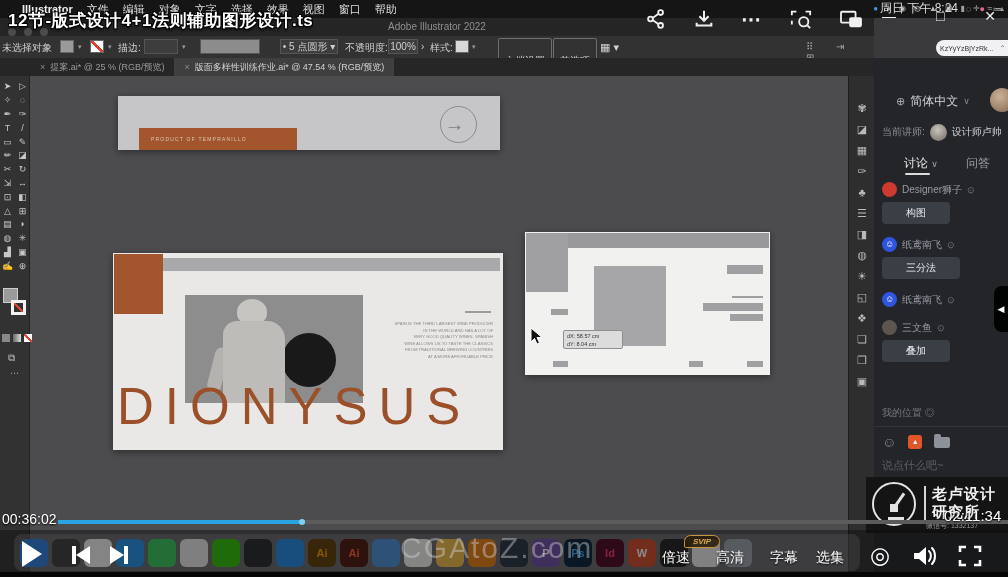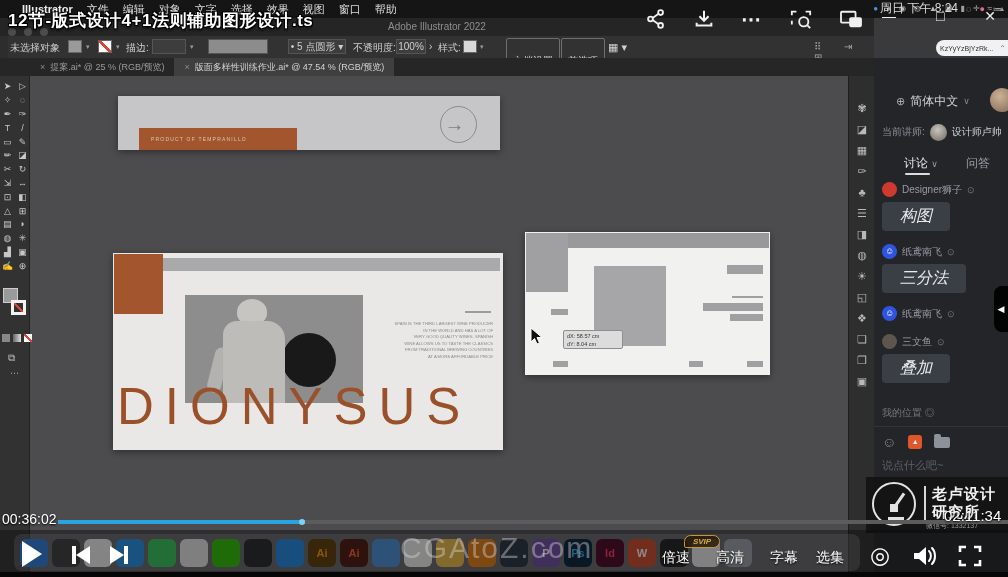--- a/index.html
+++ b/index.html
@@ -23,21 +23,21 @@
   .traffic { top:28px; width:8px; height:8px; border-radius:50%; background:#5c5c5c; opacity:.7; z-index:12; }
   .top-icons { top:8px; display:flex; gap:26px; align-items:center; z-index:35; color:#f0f0f0; }
   .top-icons svg { display:block; }
   .win-ctrls { top:8px; left:876px; width:126px; display:flex; justify-content:space-between; padding:0 6px; z-index:36; color:#ececec; font-size:14px; }
   .win-ctrls span { cursor:default; }
 
   
   .ai-win { left:0; top:18px; width:874px; height:559px; background:#2d2d2d; z-index:5; }
   .ai-titlebar { left:0; top:0; width:874px; height:18px; background:#252525; }
   .ai-title { width:100%; text-align:center; top:3px; color:#8f8f8f; font-size:10px; }
-  .opts-bar { left:8px; top:18px; width:874px; height:22px; background:#323232; color:#cfcfcf; font-size:10px; }
+  .opts-bar { left:0; top:18px; width:874px; height:22px; background:#323232; color:#cfcfcf; font-size:10px; }
   .opts-bar .lbl { top:5px; white-space:nowrap; }
   .swatch { top:4px; width:14px; height:13px; border:1px solid #666; }
   .caret { color:#9a9a9a; font-size:7px; top:7px; }
   .opt-box { top:3px; height:15px; background:#3d3d3d; border:1px solid #555; }
   .opt-btn { top:2px; height:16px; border:1px solid #6e6e6e; border-radius:2px; color:#d5d5d5; font-size:10px; line-height:14px; padding:15px 6px; }
   .right-glyphs { color:#a5a5a5; font-size:10px; top:5px; letter-spacing:10px; }
 
   .tabbar { left:0; top:40px; width:874px; height:18px; background:#262626; display:flex; }
   .doc-tab { height:18px; display:flex; align-items:center; gap:5px; padding:0 10px; font-size:9px; color:#9b9b9b; white-space:nowrap; }
   .doc-tab .x { color:#8a8a8a; }
@@ -110,21 +110,21 @@
   .ct-disc { left:30px; top:3px; color:#ececec; font-size:12px; }
   .ct-caret { color:#9aa0a6; font-size:9px; }
   .ct-underline { left:31px; top:21px; width:25px; height:2px; background:#dcdcdc; border-radius:1px; }
   .ct-qa { left:92px; top:3px; color:#9a9ea6; font-size:12px; }
   .msgs { left:0; top:172px; width:134px; padding:0 8px; }
   .msg { margin-bottom:13px; }
   .msg-head { display:flex; align-items:center; gap:5px; }
   .msg-avatar { width:15px; height:15px; border-radius:50%; color:#fff; font-size:9px; line-height:15px; text-align:center; flex:0 0 auto; }
   .msg-user { color:#989ca4; font-size:10px; white-space:nowrap; }
   .msg-badge { color:#6f7379; font-size:9px; }
-  .msg-bubble { display:inline-block; margin-top:5px; background:#3a3f45; border-radius:4px; padding:4px 18px; color:#e8eaec; font-size:16px; white-space:nowrap;font-style:italic; }
+  .msg-bubble { display:inline-block; margin-top:5px; background:#3a3f45; border-radius:4px; padding:4px 24px; color:#e8eaec; font-size:10px; white-space:nowrap; }
   .loc-row { left:8px; top:396px; color:#75797f; font-size:10px; }
   .chat-divider { left:0; top:416px; width:134px; height:1px; background:#32343a; }
   .chat-iconrow { left:8px; top:424px; display:flex; gap:12px; align-items:center; }
   .ci-smile { color:#8d9199; font-size:14px; }
   .ci-img { width:14px; height:14px; background:#e0562a; border-radius:3px; color:#fff; font-size:7px; text-align:center; line-height:14px; }
   .ci-folder { width:16px; height:11px; background:#8d9199; border-radius:1px 2px 2px 2px; position:relative; }
   .ci-folder::before { content:""; position:absolute; left:0; top:-3px; width:7px; height:3px; background:#8d9199; border-radius:2px 2px 0 0; }
   .chat-input { left:8px; top:448px; color:#5d6167; font-size:11px; }
   .drawer-tab { left:994px; top:286px; width:14px; height:46px; background:rgba(0,0,0,.92); border-radius:8px 0 0 8px; color:#fff; font-size:9px; line-height:46px; text-align:center; z-index:26; }
 

